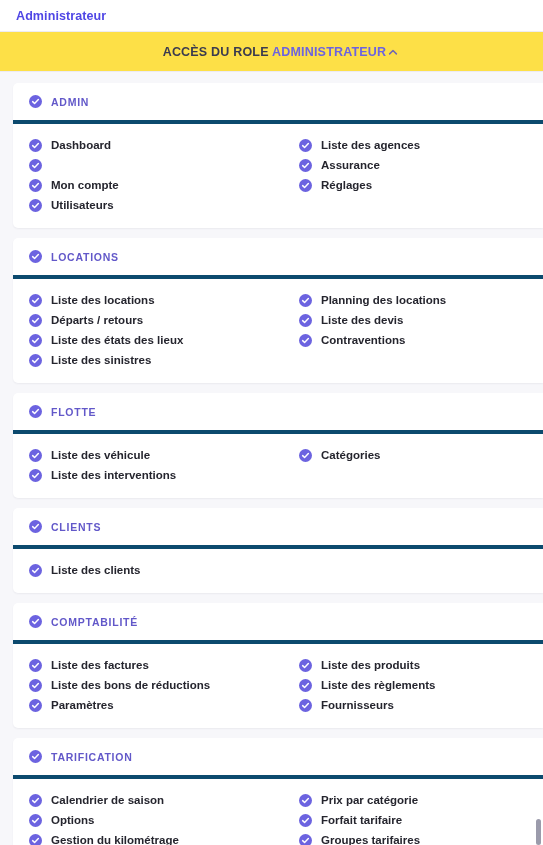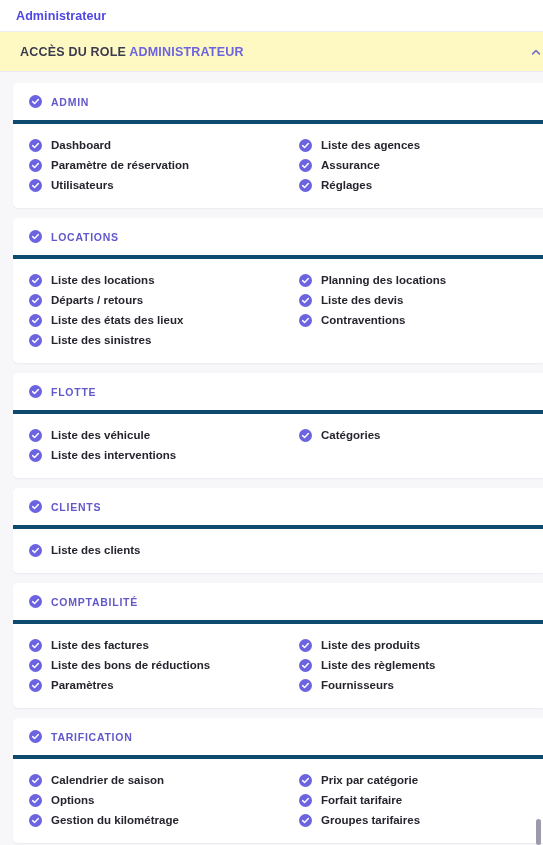--- a/index.html
+++ b/index.html
@@ -29,24 +29,24 @@
   .topbar-title {
     color: #4f46e5;
     font-size: 12.5px;
     font-weight: 700;
     letter-spacing: .1px;
   }
 
   
   .role-header {
     height: 40px;
-    background: #fef9c3;
+    background: #fde047;
     display: flex;
     align-items: center;
-    justify-content: space-between;
+    justify-content: center;
     padding: 0 10px 0 20px;
     border-bottom: 1px solid #eceaf3;
   }
   .role-header-title {
     font-size: 12.5px;
     font-weight: 700;
     color: #3b3b4f;
     letter-spacing: .2px;
     white-space: nowrap;
   }
@@ -185,21 +185,27 @@
               <circle cx="10" cy="10" r="10" fill="#6c63e0"></circle>
               <path d="M5.6 10.2 L8.6 13.1 L14.4 7.0" fill="none" stroke="#ffffff" stroke-width="2.2" stroke-linecap="round" stroke-linejoin="round"></path>
             </svg>
             <span class="perm-label">Dashboard</span>
           </div>
           <div class="perm-item">
             <svg viewBox="0 0 20 20" class="check-icon">
               <circle cx="10" cy="10" r="10" fill="#6c63e0"></circle>
               <path d="M5.6 10.2 L8.6 13.1 L14.4 7.0" fill="none" stroke="#ffffff" stroke-width="2.2" stroke-linecap="round" stroke-linejoin="round"></path>
             </svg>
-            <span class="perm-label">Paramètre de réservation</span>
+          </div>
+          <div class="perm-item">
+            <svg viewBox="0 0 20 20" class="check-icon">
+              <circle cx="10" cy="10" r="10" fill="#6c63e0"></circle>
+              <path d="M5.6 10.2 L8.6 13.1 L14.4 7.0" fill="none" stroke="#ffffff" stroke-width="2.2" stroke-linecap="round" stroke-linejoin="round"></path>
+            </svg>
+            <span class="perm-label">Mon compte</span>
           </div>
           <div class="perm-item">
             <svg viewBox="0 0 20 20" class="check-icon">
               <circle cx="10" cy="10" r="10" fill="#6c63e0"></circle>
               <path d="M5.6 10.2 L8.6 13.1 L14.4 7.0" fill="none" stroke="#ffffff" stroke-width="2.2" stroke-linecap="round" stroke-linejoin="round"></path>
             </svg>
             <span class="perm-label">Utilisateurs</span>
           </div>
         </div>
         <div class="col col-2">

